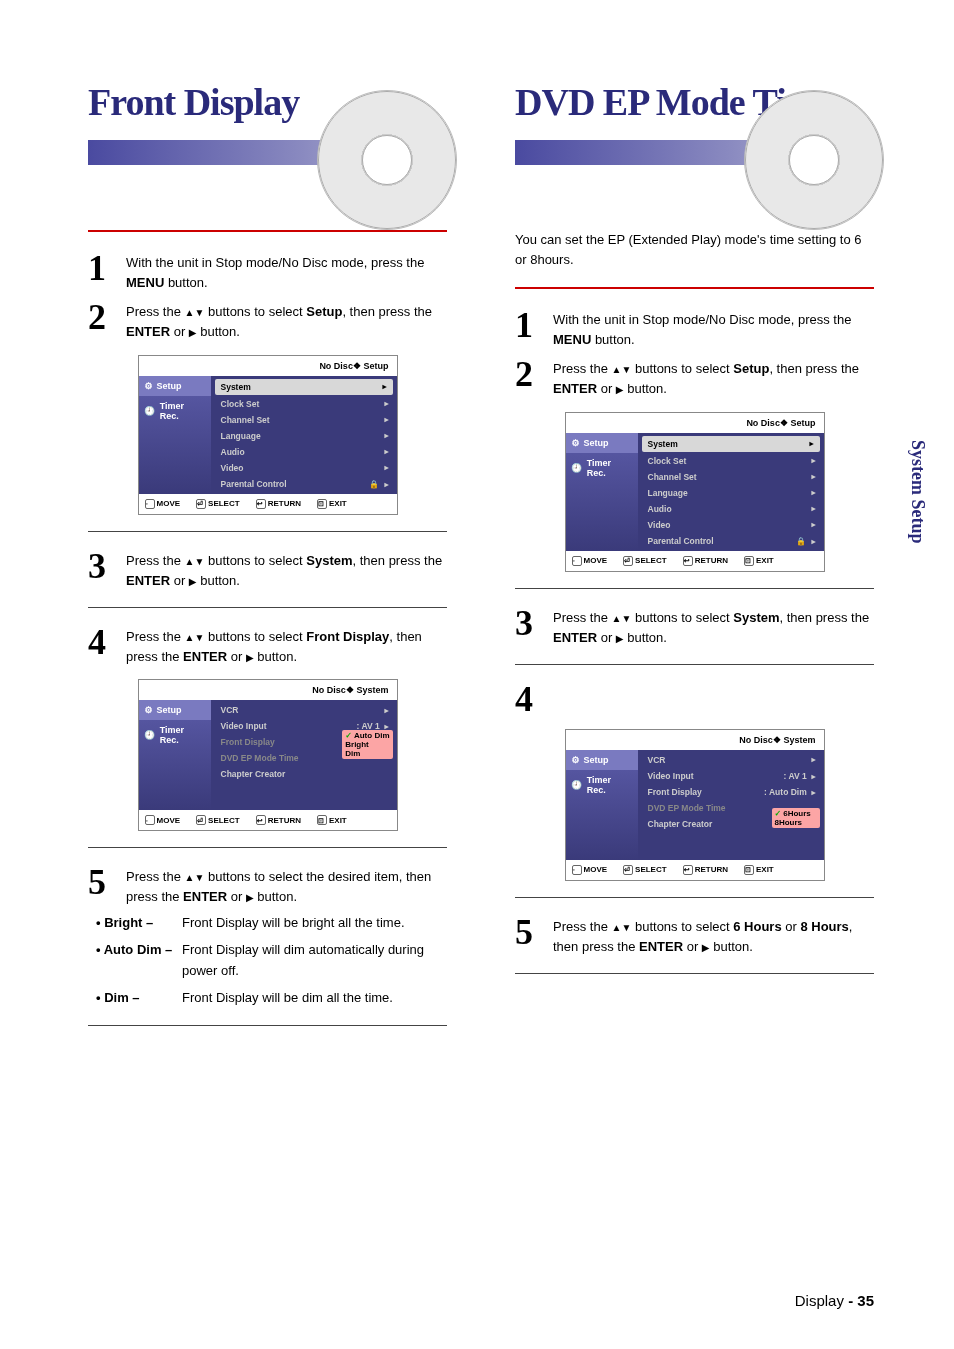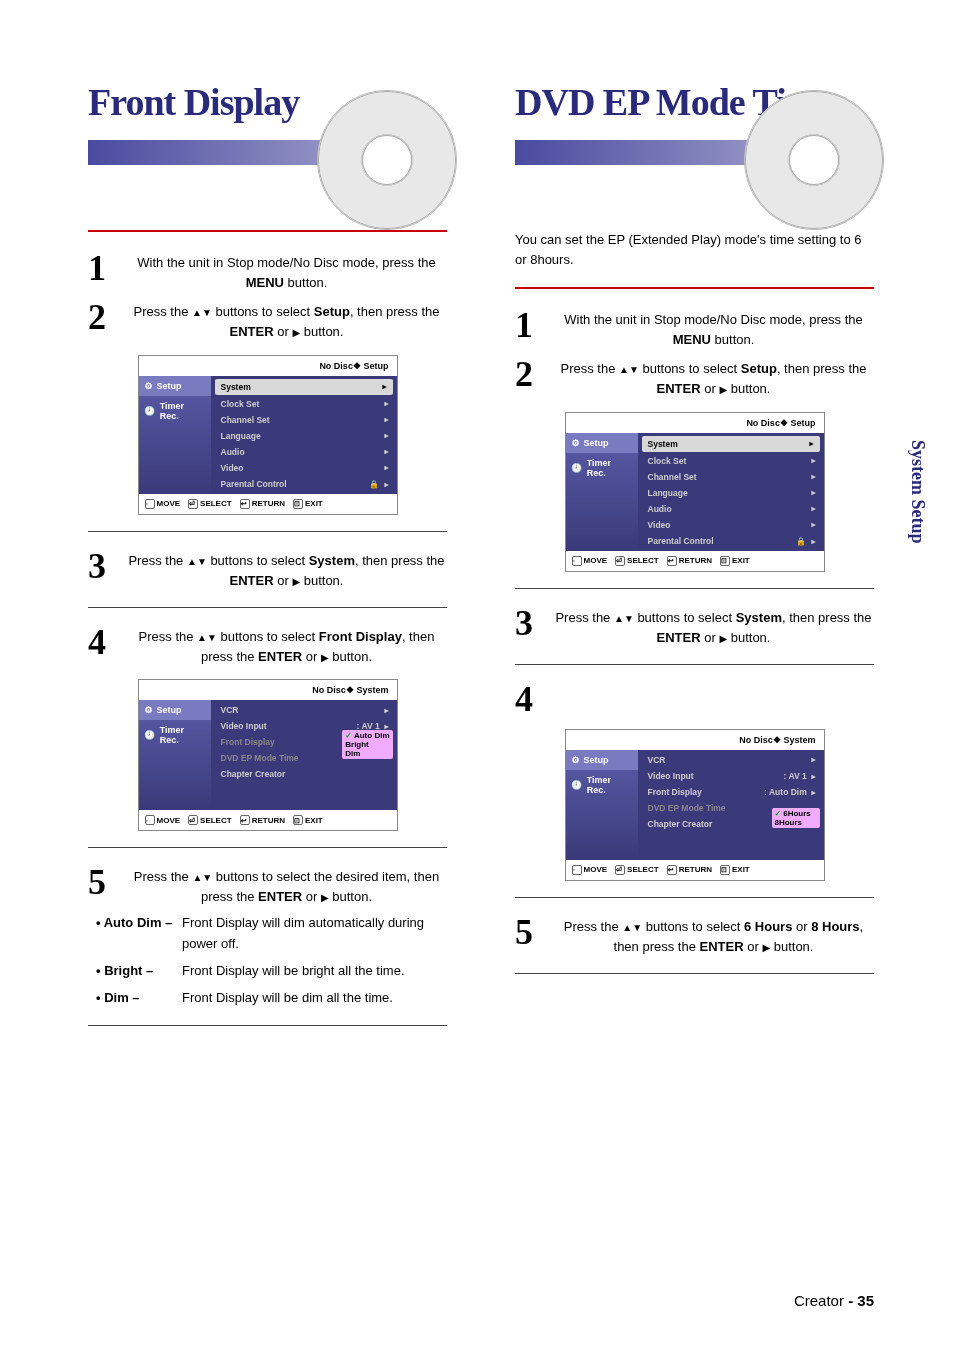--- a/index.html
+++ b/index.html
@@ -96,21 +96,20 @@
     font-family: Georgia, serif;
     font-size: 36px;
     font-weight: bold;
     line-height: 1;
     min-width: 26px;
   }
   .steptext {
     font-size: 13px;
     line-height: 1.55;
     padding-top: 3px;
-    text-align: center;
   }
   .steptext b { font-weight: bold; }
   .thinrule {
     border: none;
     border-top: 1px solid #444;
     margin: 16px 0;
   }
   .osd {
     width: 260px;
     margin: 12px auto 4px auto;
@@ -164,39 +163,39 @@
     color: #000;
     border-radius: 2px;
     margin: 1px 4px;
     padding: 3px 6px;
   }
   .osd-arrow {
     font-size: 8px;
   }
   .osd-bottom {
     display: flex;
-    gap: 8px;
+    gap: 16px;
     padding: 5px 6px;
     font-size: 8px;
     font-weight: bold;
   }
   .osd-bottom span { display:flex; align-items:center; gap:2px; }
   .osd-btn-icon {
     display:inline-block;
     width:10px; height:10px;
     border:1px solid #666;
     border-radius:2px;
     font-size:7px;
     text-align:center;
     line-height:9px;
   }
   .popup {
     position:absolute;
     right:4px;
-    background:#f0abfc;
+    background:#fca5a5;
     color:#000;
     border-radius:2px;
     padding:1px 3px;
     font-size:8px;
     font-weight:bold;
     min-width:48px;
   }
   .popup-col {
     position:relative;
   }
@@ -409,26 +408,26 @@
 
     <hr class="thinrule">
 
     <div class="step">
       <div class="stepnum">5</div>
       <div class="steptext">Press the <span class="tri-up"></span><span class="tri-dn"></span> buttons to select the desired item, then press the <b>ENTER</b> or <span class="tri-r"></span> button.</div>
     </div>
 
     <div class="bullets">
       <div class="bi">
+        <div class="bl"><b>• Bright –</b></div>
+        <div>Front Display will be bright all the time.</div>
+      </div>
+      <div class="bi">
         <div class="bl"><b>• Auto Dim –</b></div>
         <div>Front Display will dim automatically during power off.</div>
-      </div>
-      <div class="bi">
-        <div class="bl"><b>• Bright –</b></div>
-        <div>Front Display will be bright all the time.</div>
       </div>
       <div class="bi">
         <div class="bl"><b>• Dim –</b></div>
         <div>Front Display will be dim all the time.</div>
       </div>
     </div>
 
     <hr class="thinrule">
   </div>
 
@@ -603,14 +602,14 @@
       <div class="steptext">Press the <span class="tri-up"></span><span class="tri-dn"></span> buttons to select <b>6 Hours</b> or <b>8 Hours</b>, then press the <b>ENTER</b> or <span class="tri-r"></span> button.</div>
     </div>
 
     <hr class="thinrule">
   </div>
 </div>
 
 <div class="side-tab">System Setup</div>
 
 <div class="pagenum">
-  <span>Creator</span><b> - </b><b>35</b>
+  <span>Display</span><b> - </b><b>35</b>
 </div>
 
 </body></html>

